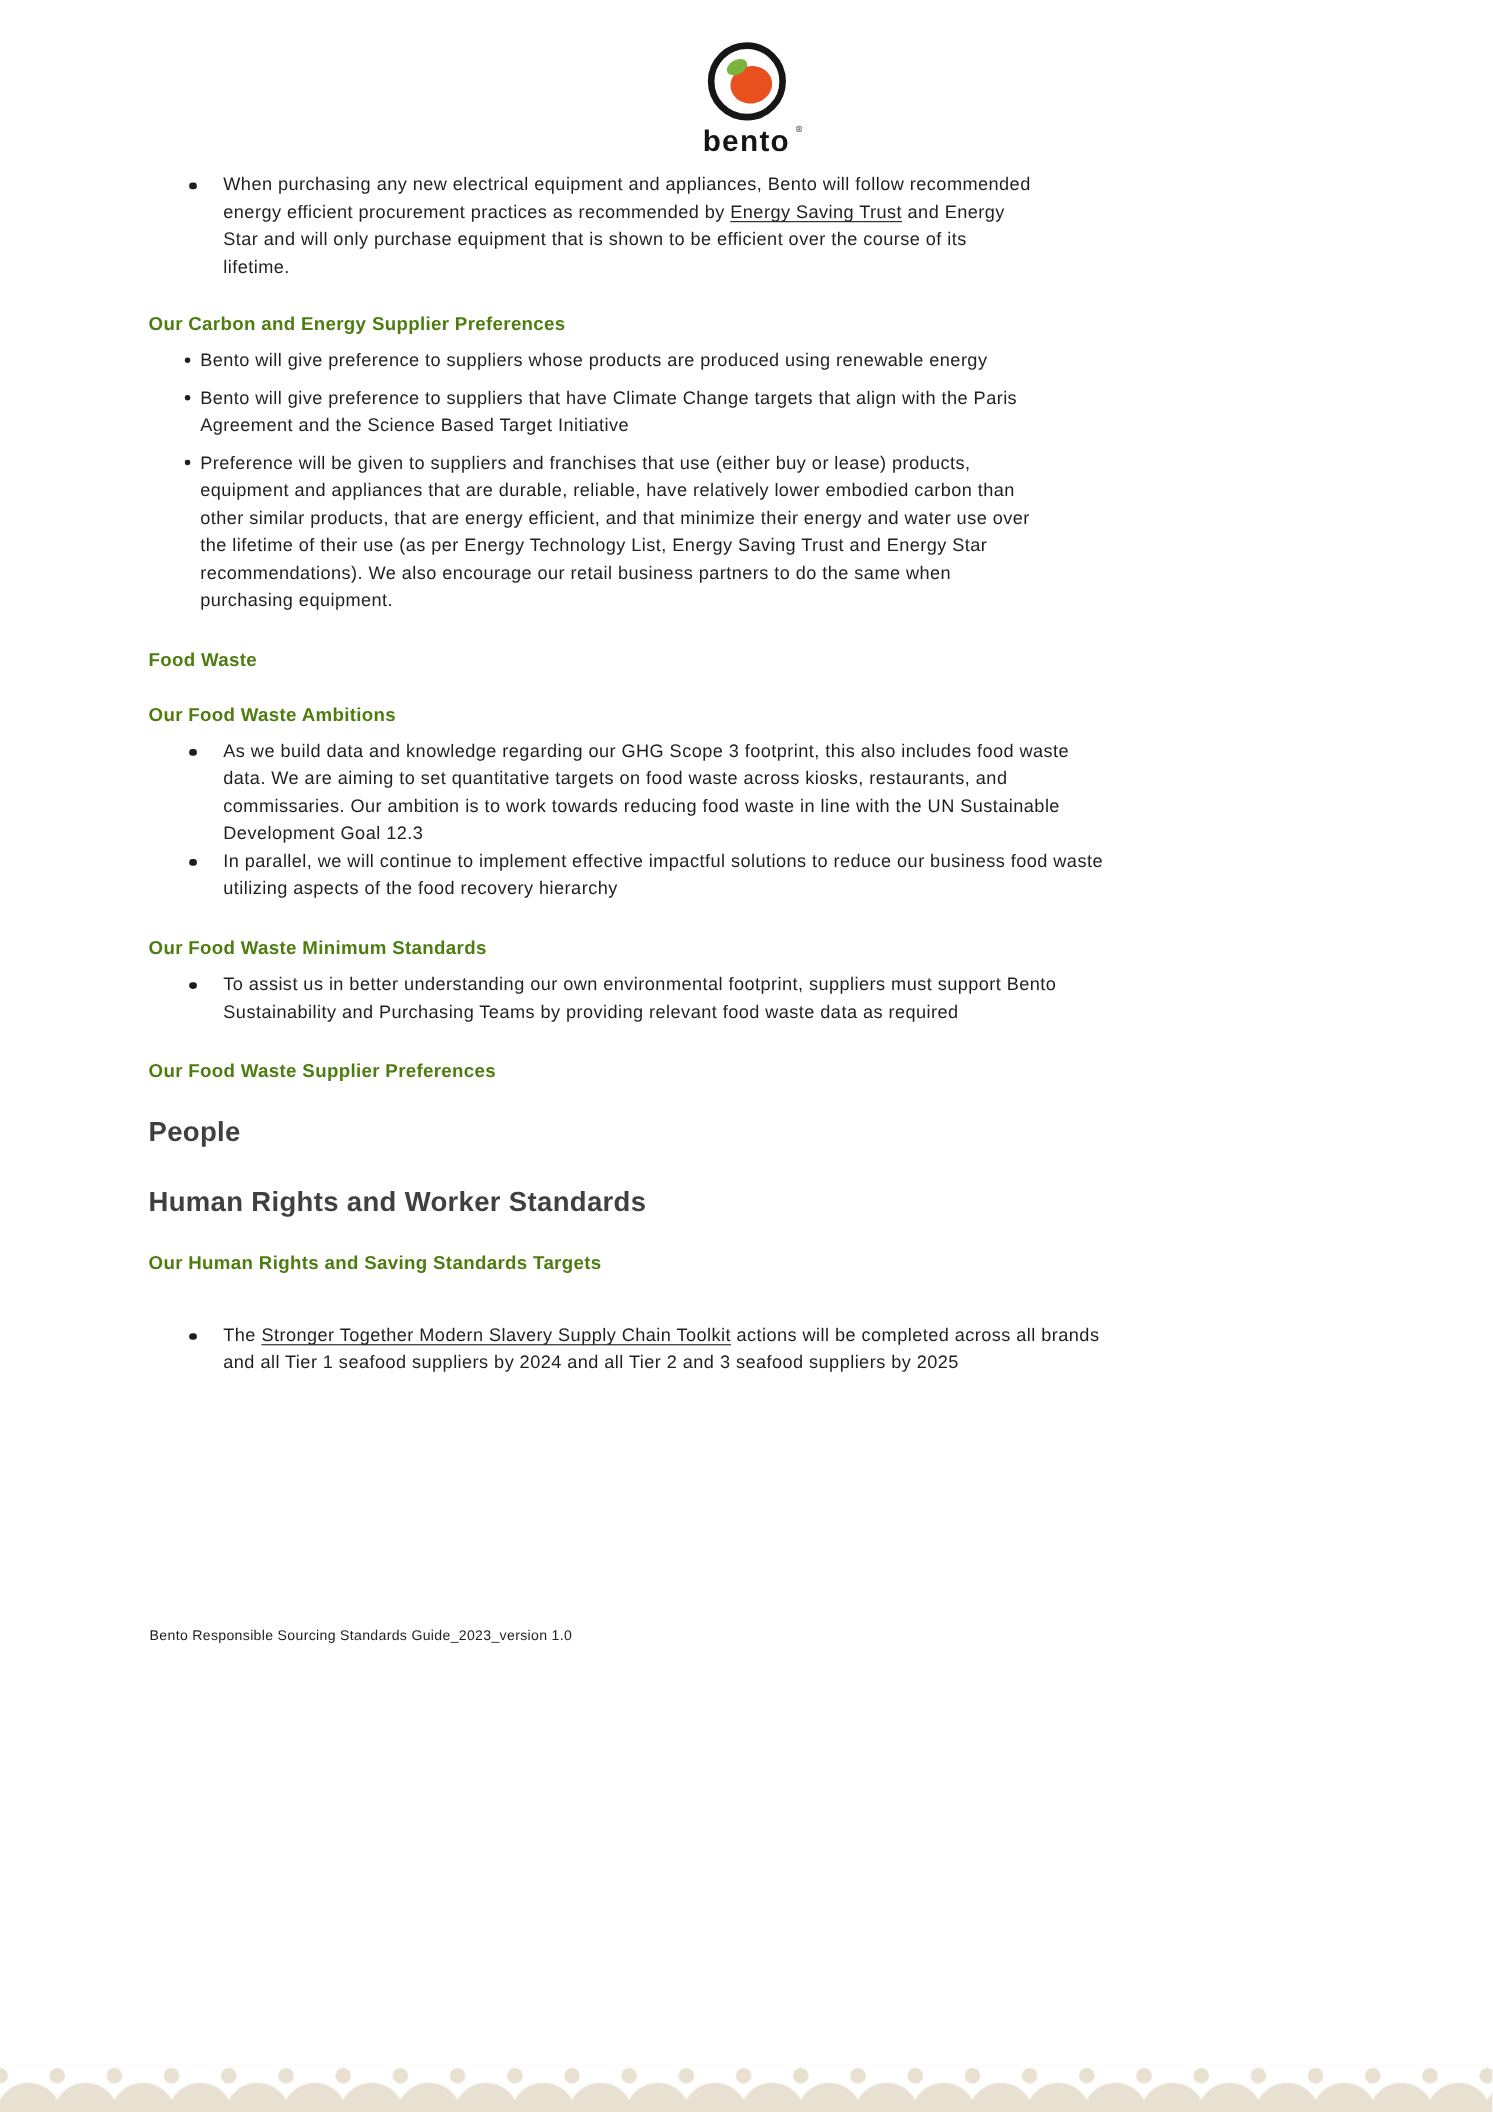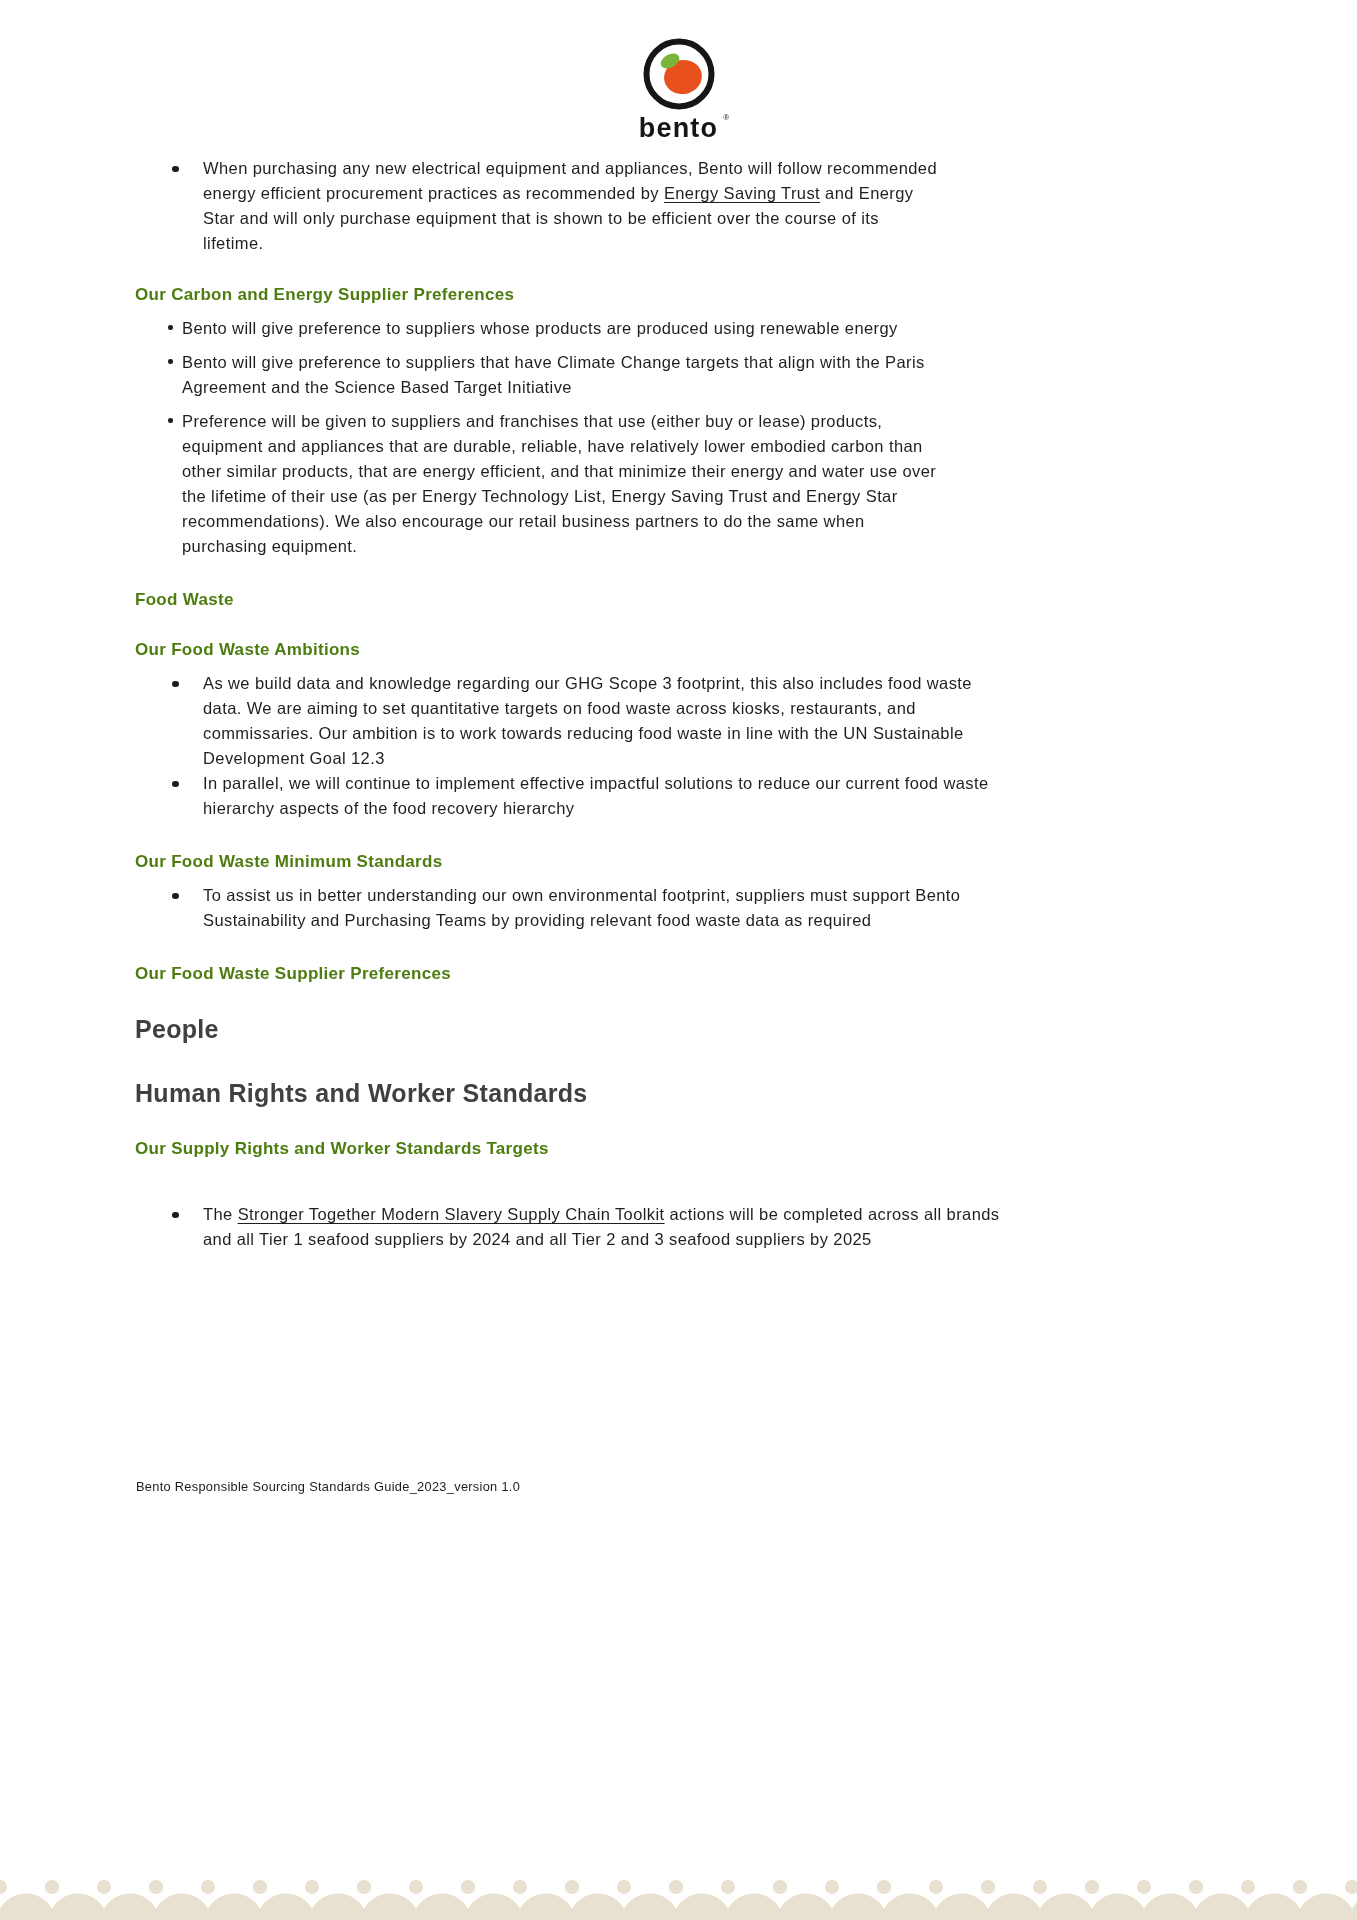--- a/index.html
+++ b/index.html
@@ -174,35 +174,35 @@
       <li class="w-carbon">Bento will give preference to suppliers whose products are produced using renewable energy</li>
       <li class="w-carbon">Bento will give preference to suppliers that have Climate Change targets that align with the Paris Agreement and the Science Based Target Initiative</li>
       <li class="w-carbon">Preference will be given to suppliers and franchises that use (either buy or lease) products, equipment and appliances that are durable, reliable, have relatively lower embodied carbon than other similar products, that are energy efficient, and that minimize their energy and water use over the lifetime of their use (as per Energy Technology List, Energy Saving Trust and Energy Star recommendations). We also encourage our retail business partners to do the same when purchasing equipment.</li>
     </ul>
 
     <h3 class="mt-big">Food Waste</h3>
 
     <h3 class="mt-sec">Our Food Waste Ambitions</h3>
     <ul class="blist mt-list">
       <li class="w-amb">As we build data and knowledge regarding our GHG Scope 3 footprint, this also includes food waste data. We are aiming to set quantitative targets on food waste across kiosks, restaurants, and commissaries. Our ambition is to work towards reducing food waste in line with the UN Sustainable Development Goal 12.3</li>
-      <li class="w-amb">In parallel, we will continue to implement effective impactful solutions to reduce our current food waste hierarchy aspects of the food recovery hierarchy</li>
+      <li class="w-amb">In parallel, we will continue to implement effective impactful solutions to reduce our business food waste utilizing aspects of the food recovery hierarchy</li>
     </ul>
 
     <h3 class="mt-big">Our Food Waste Minimum Standards</h3>
     <ul class="blist mt-list">
       <li class="w-min">To assist us in better understanding our own environmental footprint, suppliers must support Bento Sustainability and Purchasing Teams by providing relevant food waste data as required</li>
     </ul>
 
     <h3 class="mt-big">Our Food Waste Supplier Preferences</h3>
 
     <h2 class="mt-h2a">People</h2>
 
     <h2 class="mt-h2b">Human Rights and Worker Standards</h2>
 
-    <h3 class="mt-h3t">Our Supply Rights and Worker Standards Targets</h3>
+    <h3 class="mt-h3t">Our Human Rights and Saving Standards Targets</h3>
     <ul class="blist mt-tlist">
       <li class="w-targ">
         <span>The </span><a class="link">Stronger Together Modern Slavery Supply Chain Toolkit</a><span> actions will be completed across all brands and all Tier 1 seafood suppliers by 2024 and all Tier 2 and 3 seafood suppliers by 2025</span>
       </li>
     </ul>
 
   </div>
 
   <div class="doc-footer">Bento Responsible Sourcing Standards Guide_2023_version 1.0</div>
 

